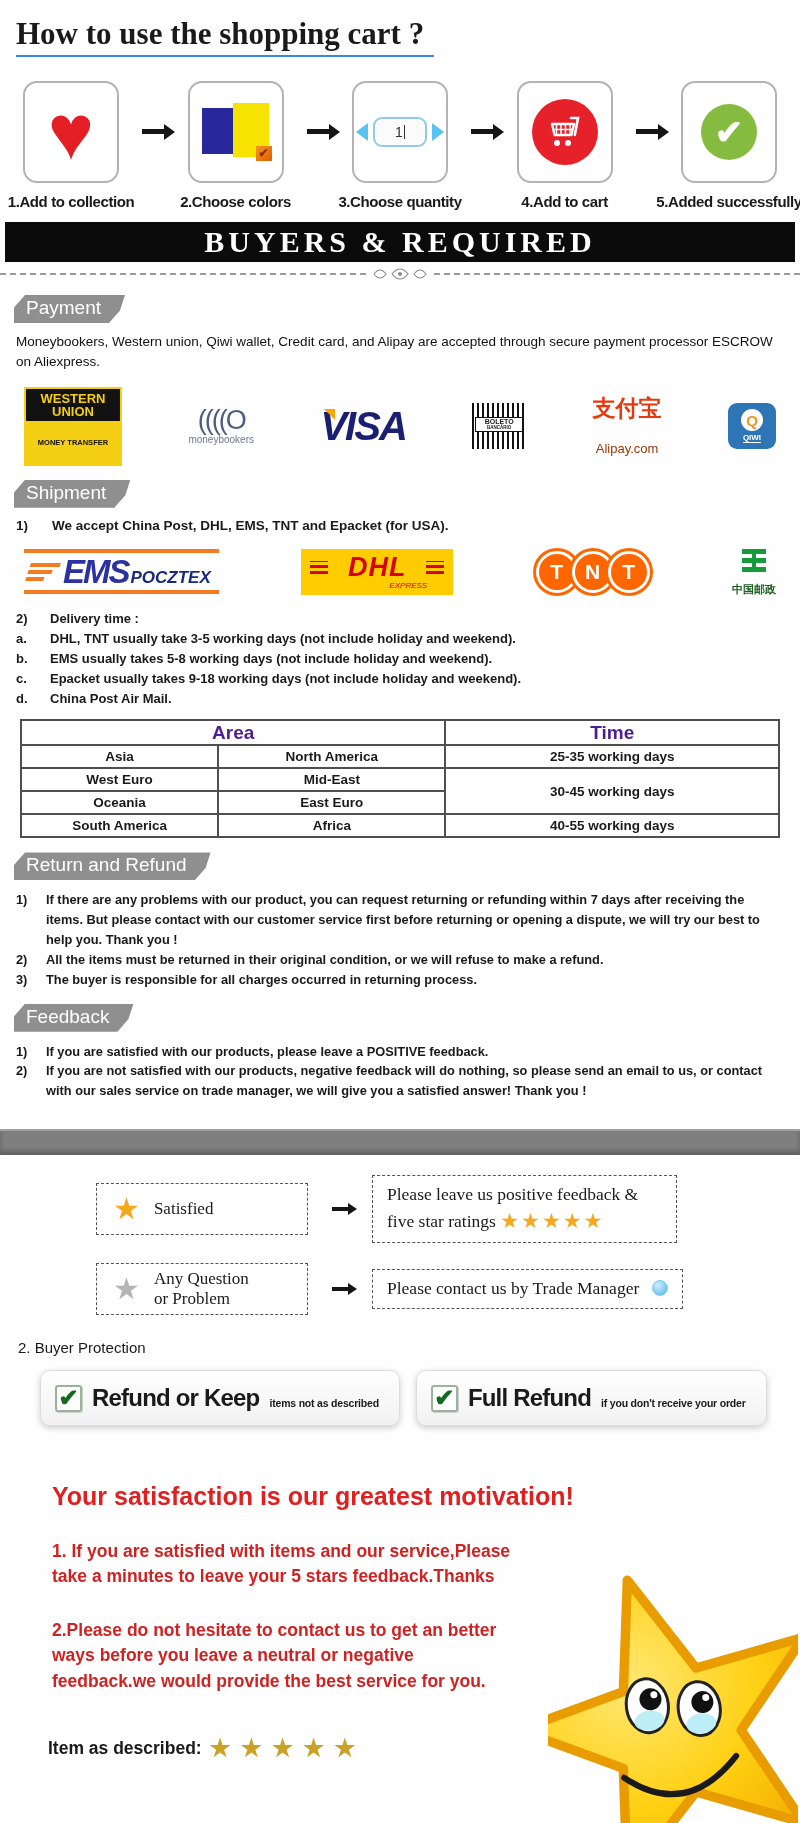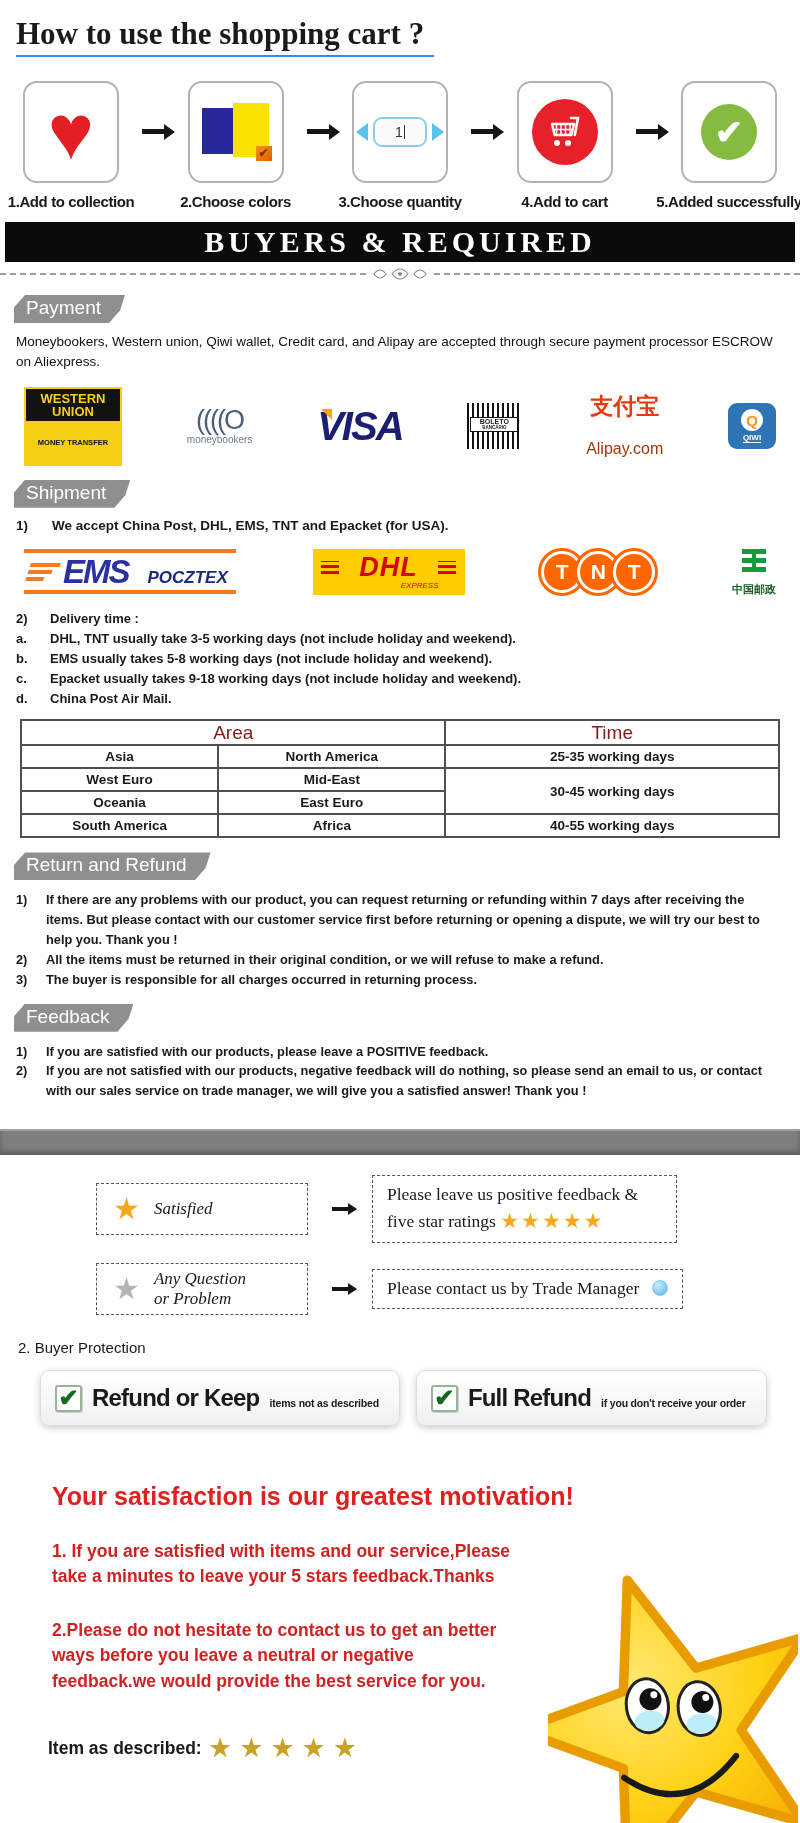--- a/index.html
+++ b/index.html
@@ -63,36 +63,36 @@
   .visa::before { content: ""; position: absolute; left: 4px; top: 3px;
          border-left: 11px solid transparent; border-top: 11px solid #f7a600; }
   .boleto { width: 54px; height: 46px; position: relative;
          background: repeating-linear-gradient(90deg, #111 0 2px, #fff 2px 5px); }
   .boleto-label { position: absolute; left: 3px; right: 3px; top: 14px; background: #fff; border: 1px solid #111;
          text-align: center; font-weight: bold; line-height: 1.1; }
   .boleto-l1 { font-size: 7px; display: block; }
   .boleto-l2 { font-size: 4.5px; display: block; }
   .alipay { text-align: center; }
   .alipay-cn { font-size: 23px; font-weight: bold; color: #e8380d; line-height: 1.1; }
-  .alipay-name { font-size: 16px; color: #99380a; margin-top: 20px; }
+  .alipay-name { font-size: 13px; color: #99380a; margin-top: 20px; }
   .qiwi { width: 48px; height: 46px; background: #2e75b6; border-radius: 9px;
          display: flex; flex-direction: column; align-items: center; justify-content: center; }
   .qiwi-q { width: 22px; height: 22px; background: #fff; border-radius: 50%; color: #f7941d; font-weight: bold;
          font-size: 15px; display: flex; align-items: center; justify-content: center; }
   .qiwi-name { color: #fff; font-size: 8px; font-weight: bold; margin-top: 2px; border-bottom: 1px solid #fff; }
 
   
   .intro-line { display: flex; margin: 10px 16px 0; font-size: 13.5px; font-weight: 600; }
   .intro-line .num { width: 36px; flex: none; }
   .ems-wrap { border-top: 4px solid #f47b20; border-bottom: 4px solid #f47b20; padding: 2px 8px 2px 4px;
          display: flex; align-items: center; }
   .ems-stripes { display: flex; flex-direction: column; gap: 3px; margin-right: 5px; transform: skewX(-18deg); }
   .ems-stripes span { display: block; height: 4px; background: #f47b20; }
   .ems-name { font-size: 33px; font-weight: bold; font-style: italic; color: #2b31a0; letter-spacing: -2px; line-height: 1; }
-  .ems-sub { font-size: 17px; font-weight: bold; font-style: italic; color: #1b2a7a; margin-left: 19px; align-self: flex-end; }
+  .ems-sub { font-size: 17px; font-weight: bold; font-style: italic; color: #1b2a7a; margin-left: 2px; align-self: flex-end; }
   .dhl { width: 152px; height: 46px; background: #ffcc00; display: flex; flex-direction: column;
          align-items: center; justify-content: center; }
   .dhl-mid { display: flex; align-items: center; gap: 20px; }
   .dhl-line { width: 18px; height: 13px; background: repeating-linear-gradient(0deg, #d40511 0 3px, transparent 3px 6px); }
   .dhl-name { color: #d40511; font-weight: bold; font-style: italic; font-size: 27px; letter-spacing: 1px; line-height: 1; }
   .dhl-sub { color: #d40511; font-size: 8px; font-style: italic; align-self: flex-end; margin-right: 26px; }
   .tnt { display: flex; }
   .tnt-circle { width: 42px; height: 42px; border-radius: 50%; background: #ff6600; border: 3px solid #fff;
          box-shadow: 0 0 0 3px #ff6600; display: flex; align-items: center; justify-content: center;
          color: #fff; font-weight: bold; font-size: 21px; }
@@ -102,34 +102,34 @@
 
   
   .list { margin: 12px 16px 0; }
   .li { display: flex; font-size: 13px; line-height: 1.55; font-weight: 600; }
   .li .num { width: 34px; flex: none; }
   .li .txt { flex: 1; }
 
   
   .ship-table { margin: 10px 20px 0; width: calc(100% - 40px); border-collapse: collapse; }
   .ship-table th, .ship-table td { border: 2px solid #4f4f4f; }
-  .ship-table th { font-size: 19px; font-weight: 400; color: #7f1d1d; height: 25px; }
+  .ship-table th { font-size: 19px; font-weight: 700; color: #4c1d95; height: 25px; }
   .ship-table td { font-size: 13.5px; font-weight: 600; text-align: center; height: 23px; }
 
   
   .gray-bar { margin-top: 28px; height: 26px; background: #7f7f7f; border-top: 2px solid #a0a0a0;
          box-shadow: inset 0 -4px 5px rgba(0,0,0,.25); }
 
   
   .sat-intro { margin: 58px 18px 0; font-size: 15px; line-height: 1.5; font-weight: 500; }
   .sat-row { display: flex; align-items: center; margin: 20px 0 0 96px; }
   .dash-box { border: 1.6px dashed #555; background: #fff; }
   .left-box { width: 212px; min-height: 52px; display: flex; align-items: center; padding: 4px 8px 4px 16px; gap: 14px; }
   .star-ico { font-size: 30px; line-height: 1; }
-  .left-label { font-family: "Liberation Serif", serif; font-style: italic; font-size: 17px; line-height: 1.2; }
+  .left-label { font-family: "Liberation Serif", serif; font-size: 17px; line-height: 1.2; }
   .small-arrow { margin: 0 24px; }
   .small-arrow .arrow-shaft { width: 16px; height: 4px; }
   .small-arrow .arrow-shaft::after { border-left-width: 9px; border-top-width: 6px; border-bottom-width: 6px; }
   .right-box { min-width: 305px; padding: 7px 14px; font-family: "Liberation Serif", serif; font-size: 17.5px; line-height: 1.35; }
   .stars-orange { color: #f5a81c; font-size: 21px; letter-spacing: 2px; vertical-align: -1px; }
   .tm-icon { display: inline-block; width: 16px; height: 16px; border-radius: 50%;
          background: radial-gradient(circle at 35% 30%, #cdeeff, #4eb3e8); vertical-align: -2px; margin-left: 8px;
          border: 1px solid #7fcdee; }
   .buyer-prot { margin: 24px 0 0 18px; font-size: 15px; font-weight: 500; }
   .badges { display: flex; gap: 16px; margin: 14px 0 0 40px; }

